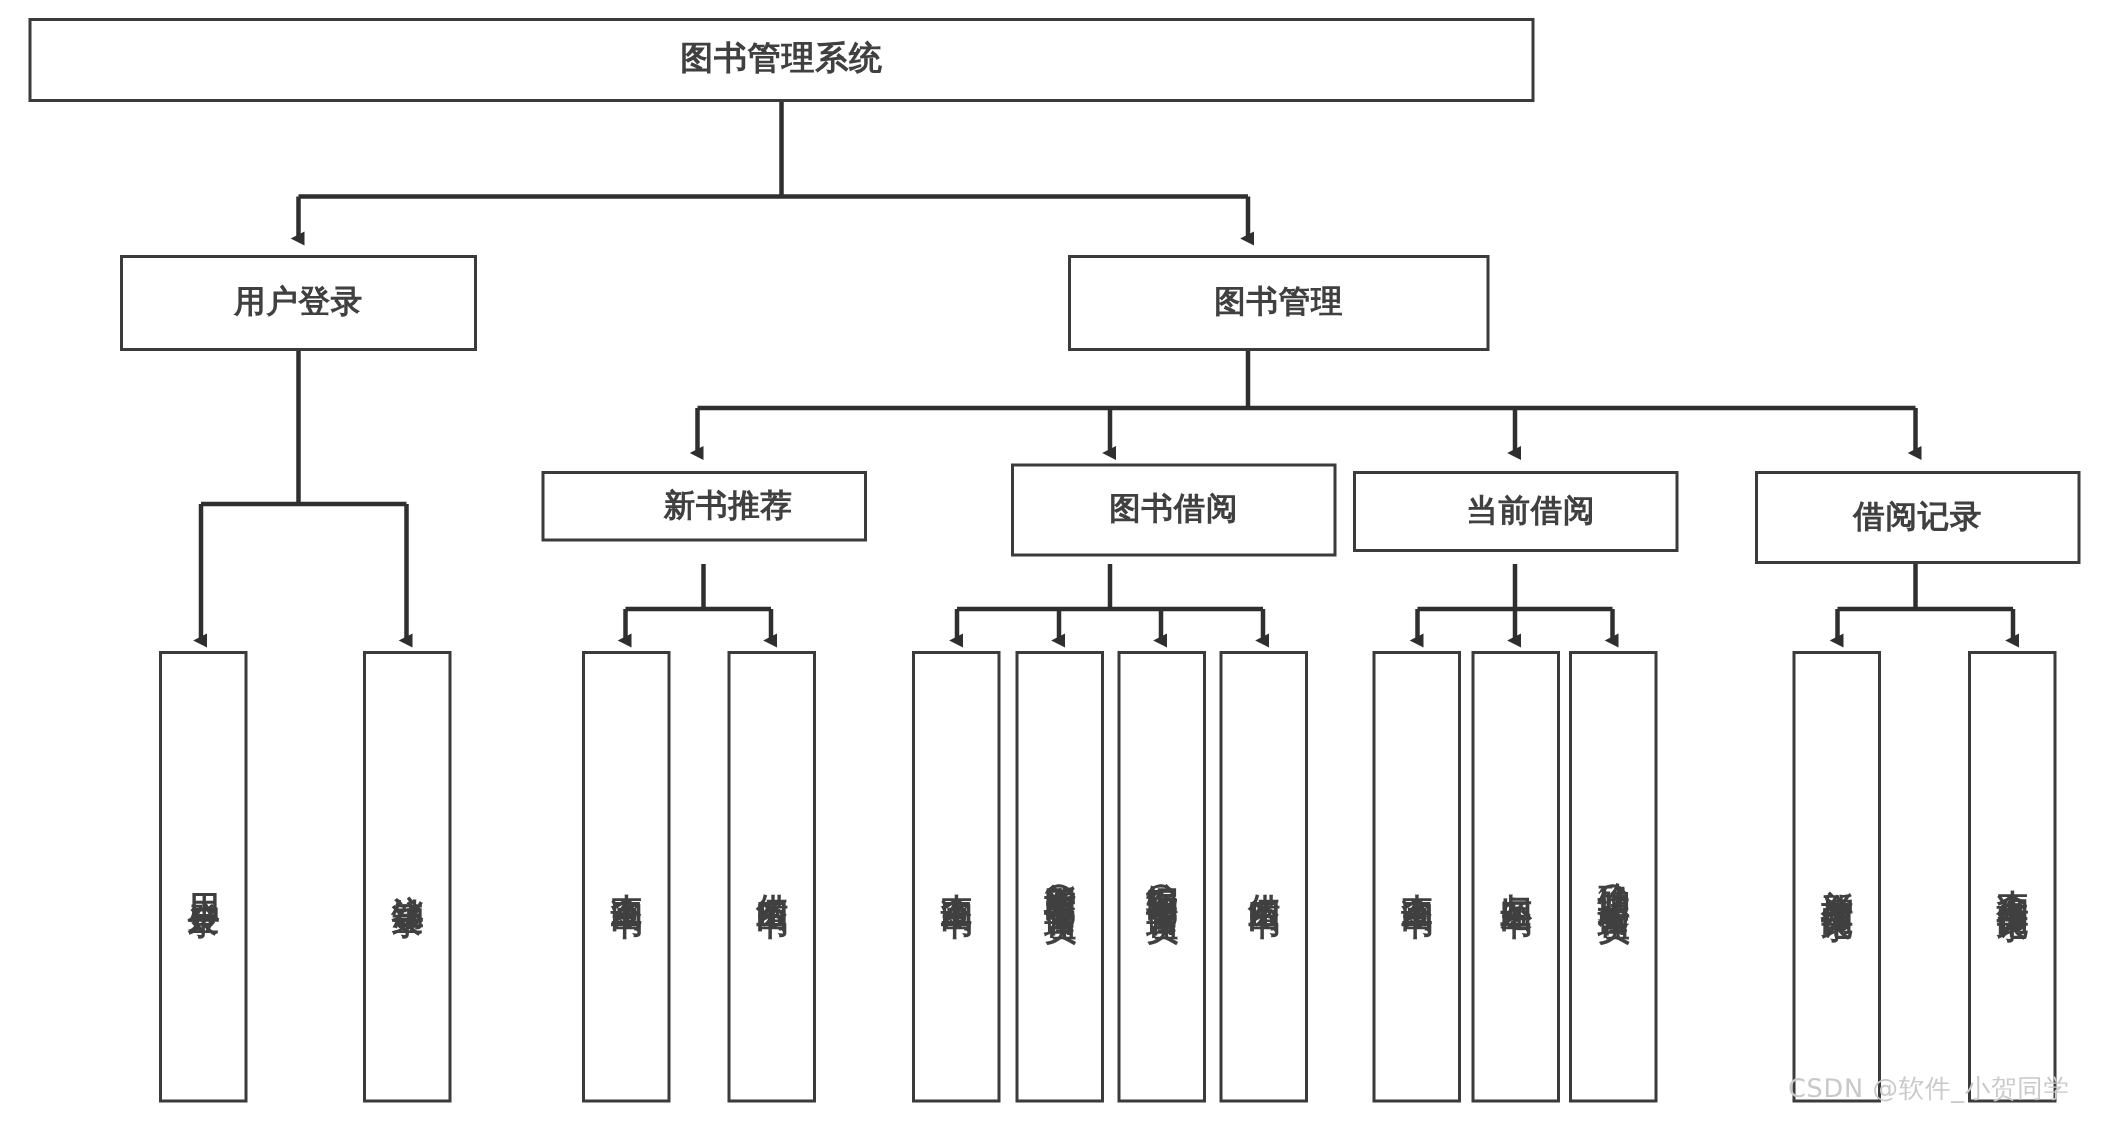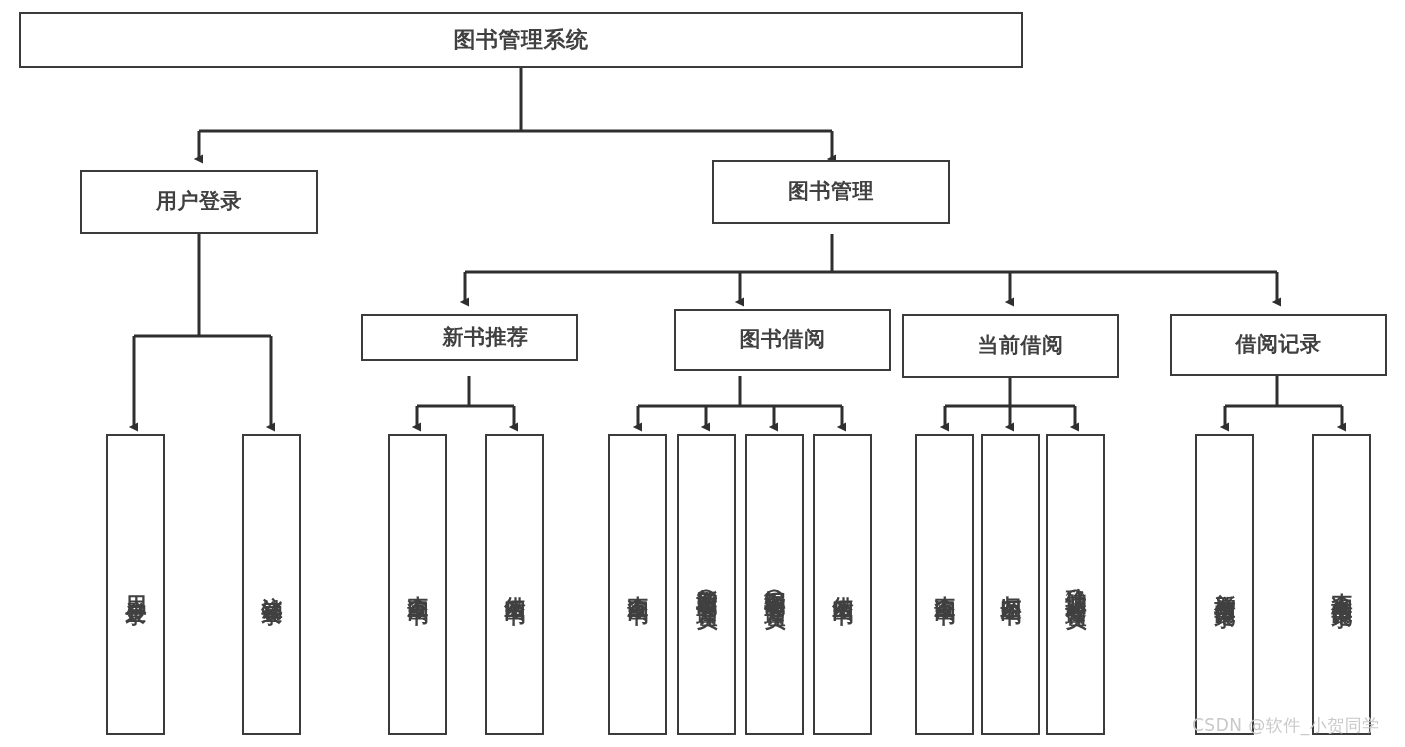--- a/index.html
+++ b/index.html
@@ -128,31 +128,31 @@
     </g>
   </svg>
 
   <div class="node horiz root" style="left:19px; top:12px; width:1004px; height:56px;">
     <span class="label">图书管理系统</span>
   </div>
 
   <div class="node horiz" style="left:80px; top:170px; width:238px; height:64px;">
     <span class="label">用户登录</span>
   </div>
-  <div class="node horiz" style="left:712px; top:160px; width:238px; height:64px;">
+  <div class="node horiz" style="left:712px; top:170px; width:281px; height:64px;">
     <span class="label">图书管理</span>
   </div>
 
   <div class="node horiz" style="left:361px; top:314px; width:217px; height:47px;padding-left:32px;">
     <span class="label">新书推荐</span>
   </div>
   <div class="node horiz" style="left:632px; top:309px; width:217px; height:62px;margin-left:42px;">
     <span class="label">图书借阅</span>
   </div>
-  <div class="node horiz" style="left:902px; top:314px; width:217px; height:64px;padding-left:20px;">
+  <div class="node horiz" style="left:902px; top:314px; width:217px; height:54px;padding-left:20px;">
     <span class="label">当前借阅</span>
   </div>
   <div class="node horiz" style="left:1170px; top:314px; width:217px; height:62px;justify-content:center;">
     <span class="label">借阅记录</span>
   </div>
 
   <div class="node vert" style="left:106px; top:434px; width:59px; height:301px;">
     <span class="label">用户登录</span>
   </div>
   <div class="node vert" style="left:242px; top:434px; width:59px; height:301px;">

